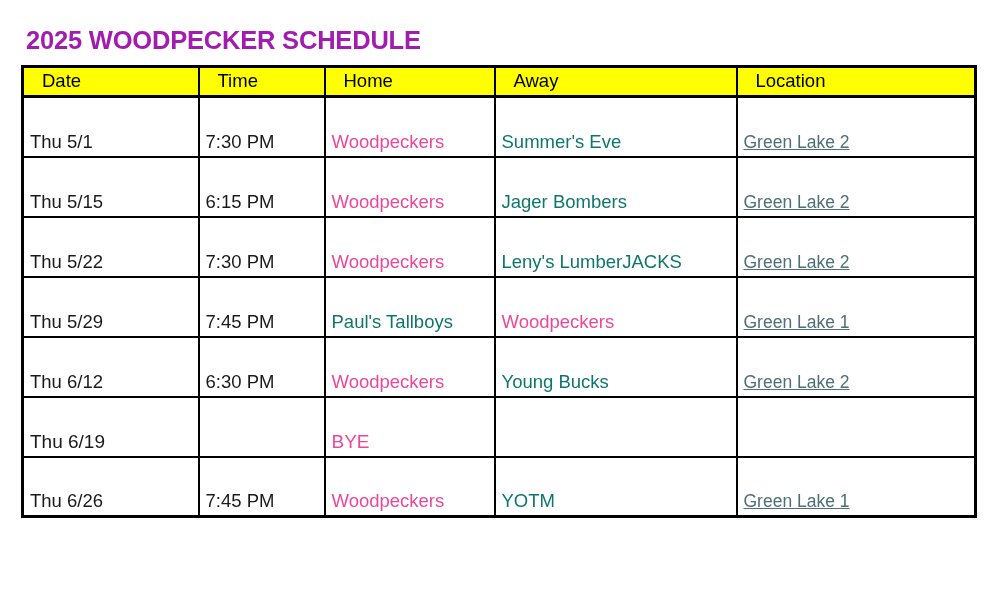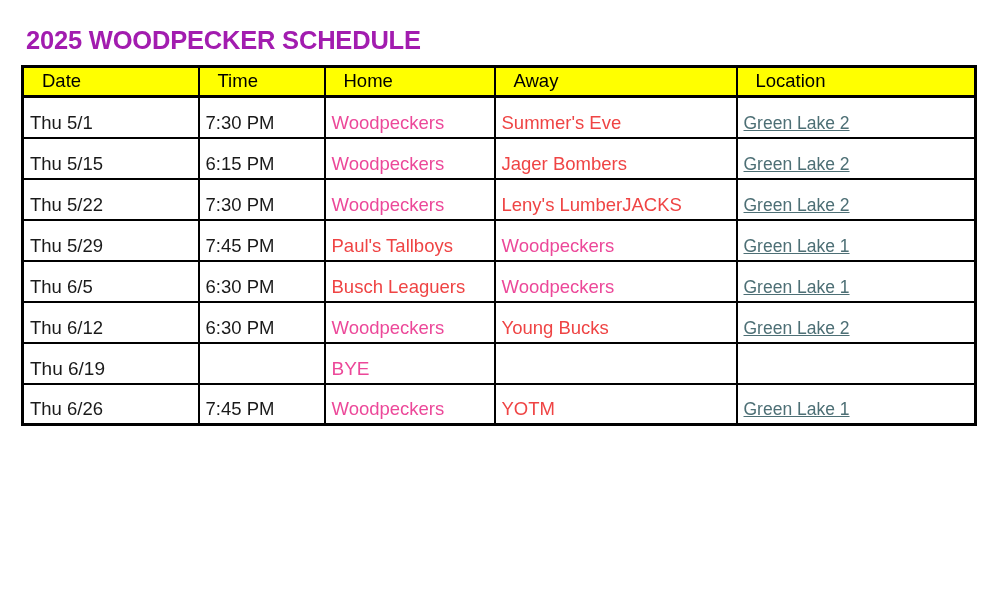--- a/index.html
+++ b/index.html
@@ -67,41 +67,41 @@
     height: 30px;
     padding: 0 0 2px 18px;
     border-right: 2px solid #000;
     border-bottom: 3px solid #000;
     white-space: nowrap;
   }
   thead tr.head-row th:last-child { border-right: none; }
 
   
   tbody tr.data-row td {
-    height: 41px;
+    height: 60px;
     border-right: 2px solid #000;
     border-bottom: 2px solid #000;
     border-top: none;
     padding: 0 0 3px 6px;
     vertical-align: bottom;
     font-size: 18.5px;
     color: #1a1a1a;
     white-space: nowrap;
     background: #ffffff;
     overflow: hidden;
   }
   tbody tr.data-row td:last-child { border-right: none; }
   tbody tr.data-row:last-child td { border-bottom: none; }
 
   
   tbody tr.data-row.small-row td { font-size: 19px; }
 
   
   .team-hl { color: #ec4899; font-weight: normal; }
-  .team-plain { color: #ef4444; }
+  .team-plain { color: #0f766e; }
 
   
   a.loc-link,
   span.loc-link {
     color: #4d6f75;
     text-decoration: underline;
     text-underline-offset: 1px;
     font-size: 17.5px;
     cursor: pointer;
   }
@@ -156,27 +156,20 @@
             <td class="loc-cell"><a class="loc-link">Green Lake 2</a></td>
           </tr>
           <tr class="data-row">
             <td>Thu 5/29</td>
             <td>7:45 PM</td>
             <td><span class="team-plain">Paul's Tallboys</span></td>
             <td><span class="team-hl">Woodpeckers</span></td>
             <td class="loc-cell"><a class="loc-link">Green Lake 1</a></td>
           </tr>
           <tr class="data-row">
-            <td>Thu 6/5</td>
-            <td>6:30 PM</td>
-            <td><span class="team-plain">Busch Leaguers</span></td>
-            <td><span class="team-hl">Woodpeckers</span></td>
-            <td class="loc-cell"><a class="loc-link">Green Lake 1</a></td>
-          </tr>
-          <tr class="data-row">
             <td>Thu 6/12</td>
             <td>6:30 PM</td>
             <td><span class="team-hl">Woodpeckers</span></td>
             <td><span class="team-plain">Young Bucks</span></td>
             <td class="loc-cell"><a class="loc-link">Green Lake 2</a></td>
           </tr>
           <tr class="data-row small-row">
             <td>Thu 6/19</td>
             <td></td>
             <td><span class="team-hl">BYE</span></td>

